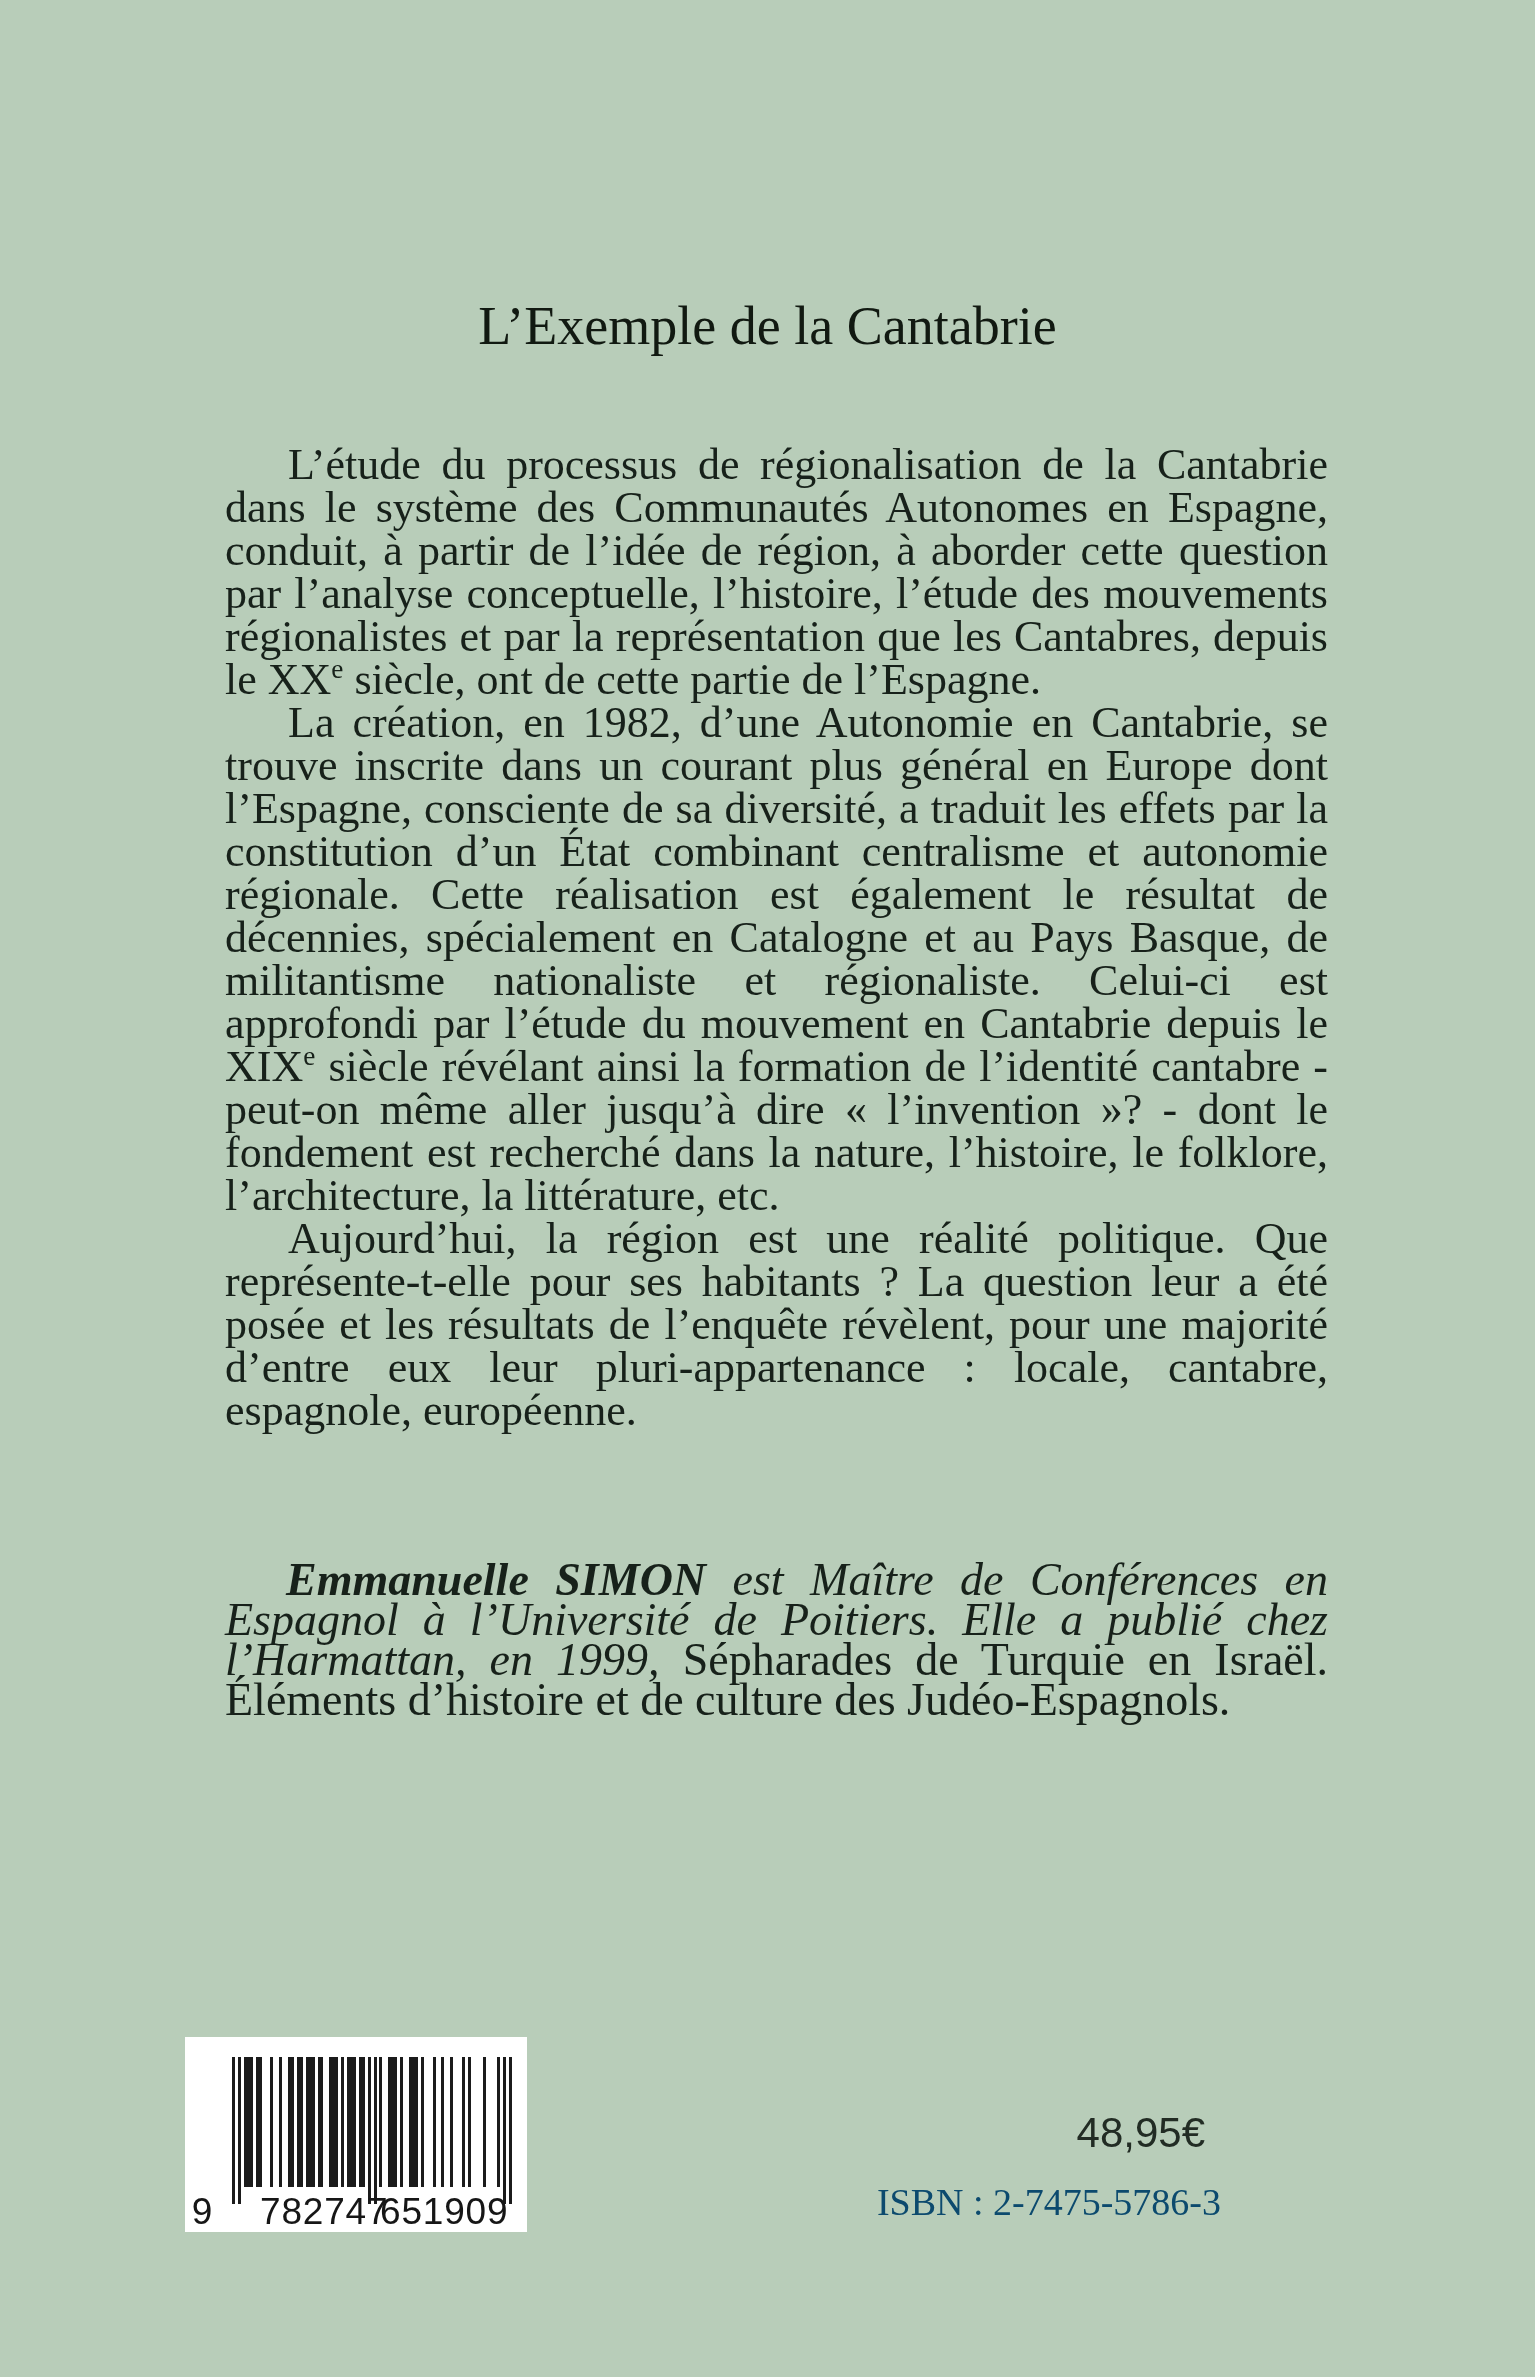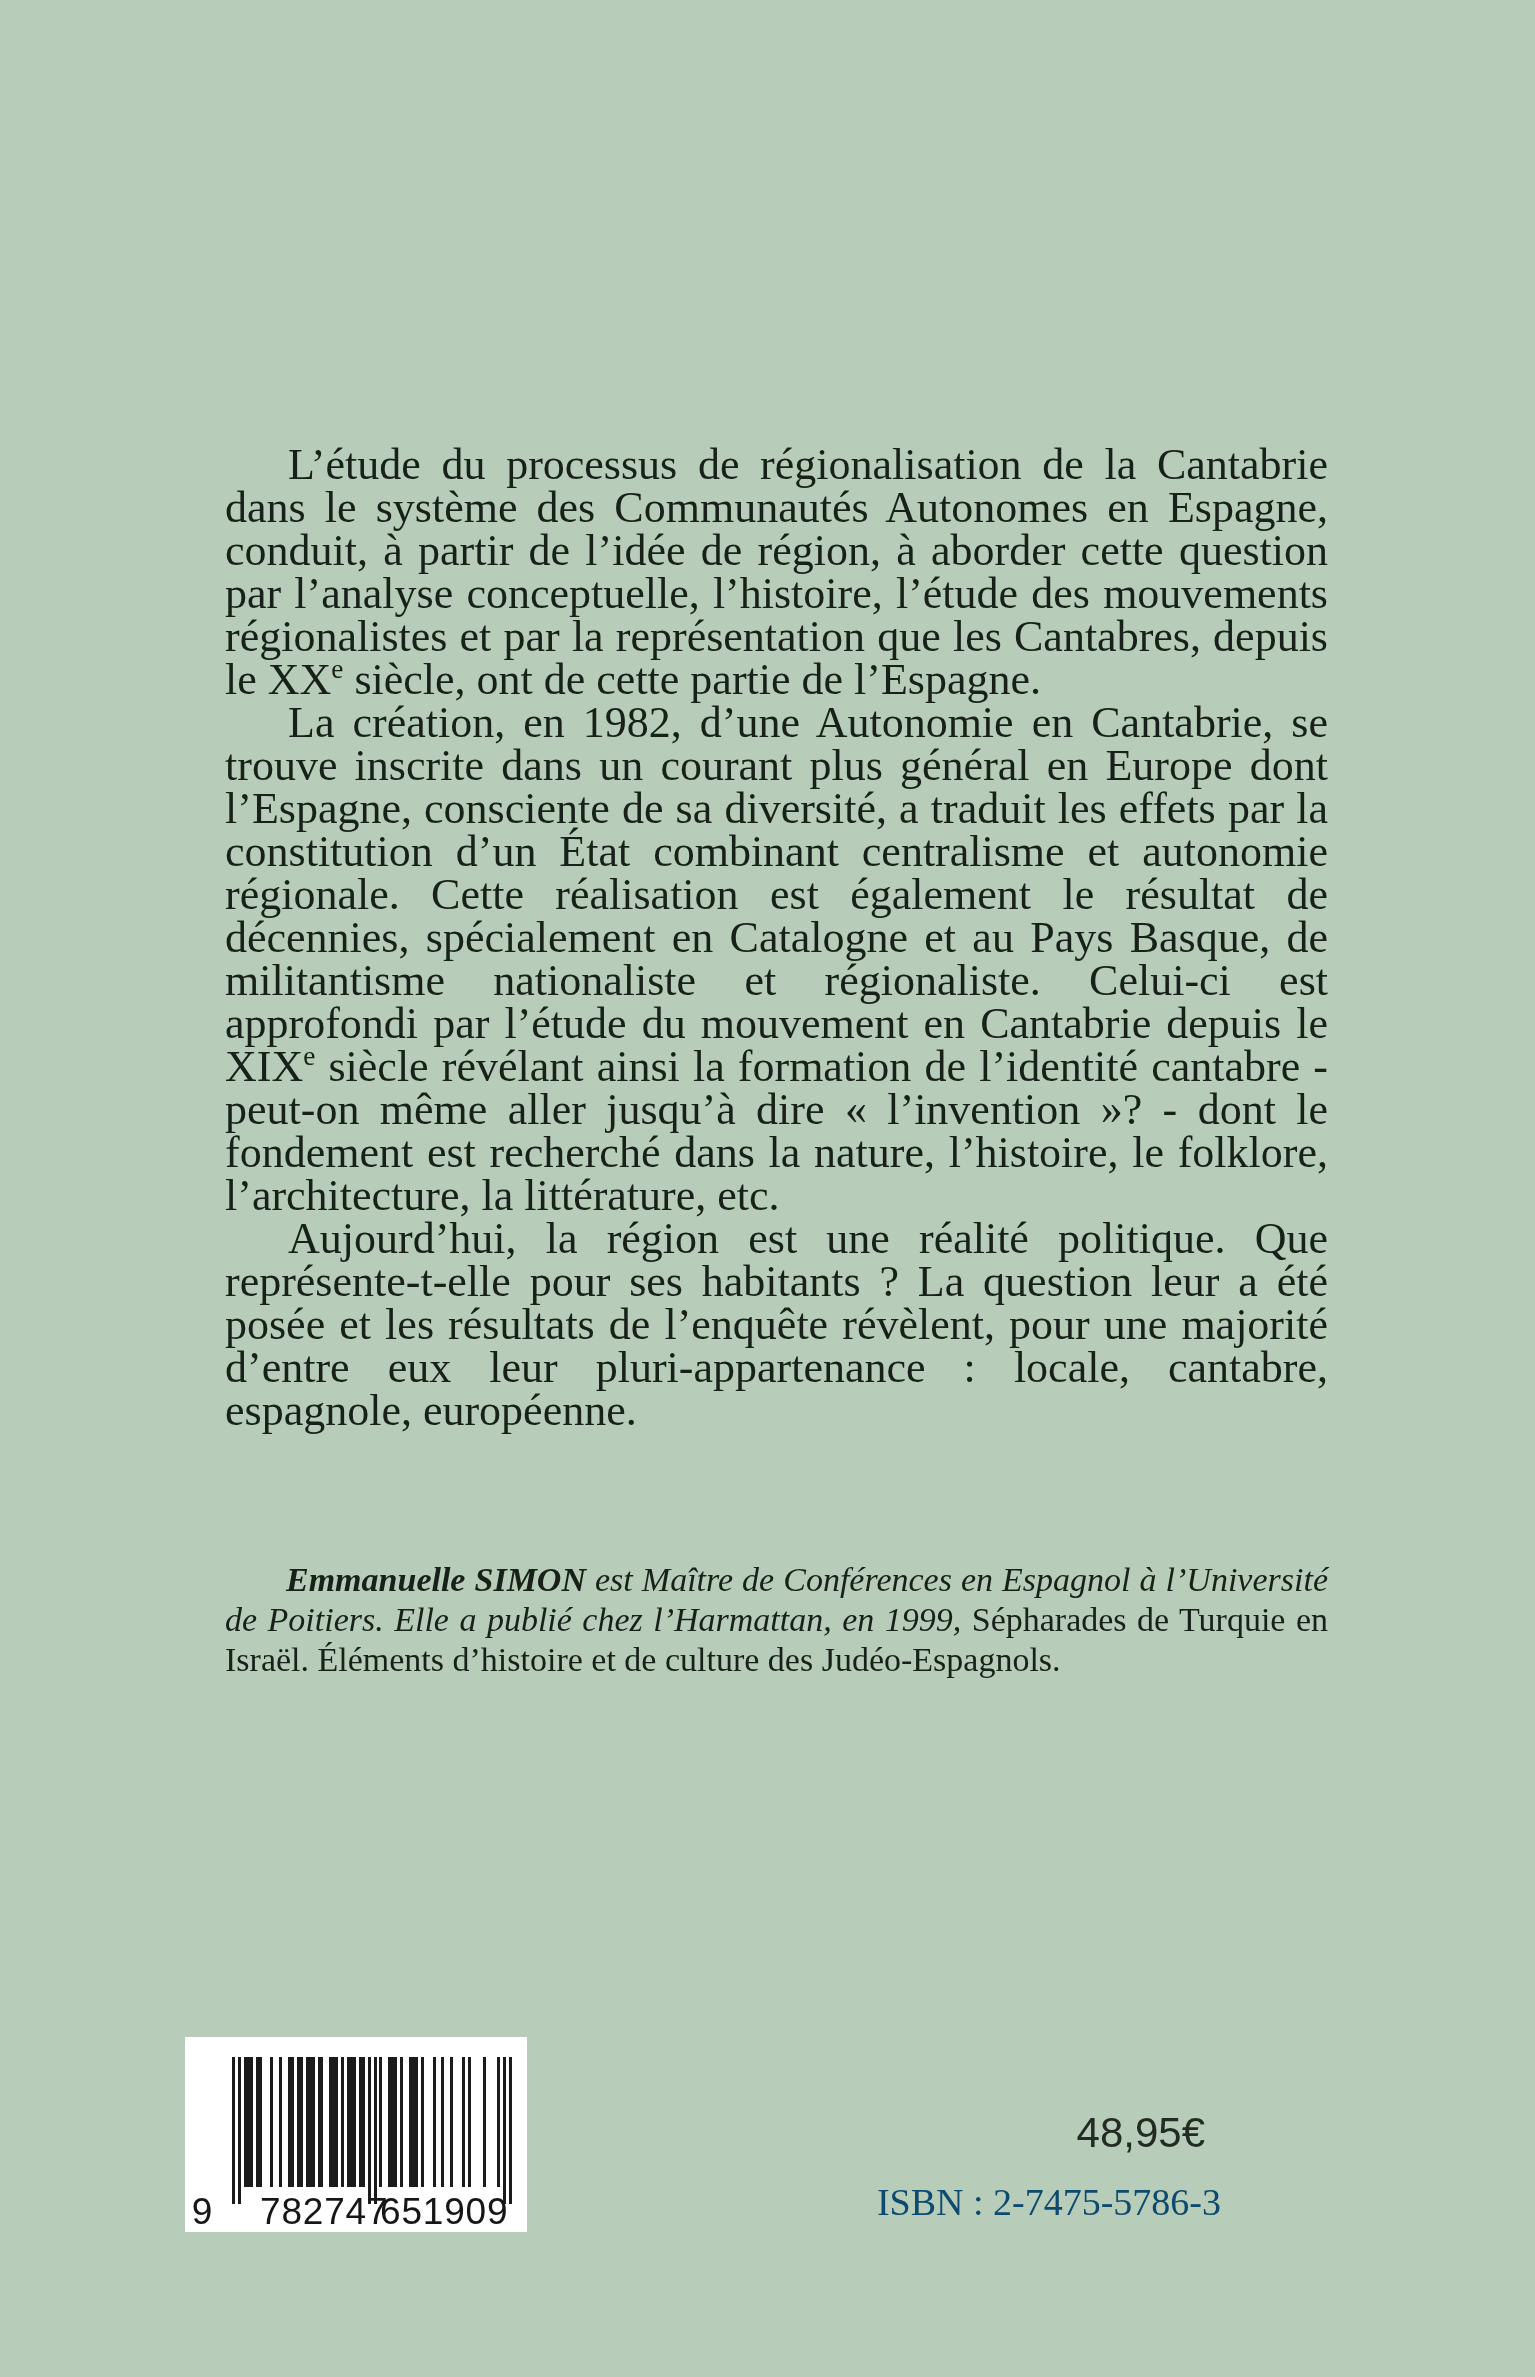--- a/index.html
+++ b/index.html
@@ -21,21 +21,21 @@
   }
   .synopsis{
     position:absolute;left:225px;top:443px;width:1103px;
     font-size:44px;line-height:43px;text-align:justify;
     color:#17211ory;color:#17211a;
   }
   .synopsis p{margin:0;text-indent:63px;}
   .synopsis sup, .bio sup{font-size:0.62em;line-height:0;vertical-align:super;}
   .bio{
     position:absolute;left:225px;top:1560px;width:1103px;
-    font-size:34px;line-height:40px;text-align:justify;
+    font-size:46px;line-height:40px;text-align:justify;
     color:#17211a;text-indent:61px;
   }
   .barcode-panel{
     position:absolute;left:185px;top:2037px;width:342px;height:195px;
     background:#ffffff;
   }
   .barcode-bars{
     position:absolute;left:47px;top:20px;width:280px;height:147px;
   }
   .barcode-digits span{
@@ -55,20 +55,21 @@
     position:absolute;top:2180px;right:314px;
     font-size:38px;color:#0c4a6e;white-space:nowrap;
   }
 </style>
 </head>
 <body>
 
 <div class="page">
 
 
+  <div class="book-subtitle">L’Exemple de la Cantabrie</div>
 
   <div class="synopsis">
     <p><span>L’étude du processus de régionalisation de la Cantabrie dans le système des Communautés Autonomes en Espagne, conduit, à partir de l’idée de région, à aborder cette question par l’analyse conceptuelle, l’histoire, l’étude des mouvements régionalistes et par la représentation que les Cantabres, depuis le XX</span><sup>e</sup><span> siècle, ont de cette partie de l’Espagne.</span></p>
     <p><span>La création, en 1982, d’une Autonomie en Cantabrie, se trouve inscrite dans un courant plus général en Europe dont l’Espagne, consciente de sa diversité, a traduit les effets par la constitution d’un État combinant centralisme et autonomie régionale. Cette réalisation est également le résultat de décennies, spécialement en Catalogne et au Pays Basque, de militantisme nationaliste et régionaliste. Celui-ci est approfondi par l’étude du mouvement en Cantabrie depuis le XIX</span><sup>e</sup><span> siècle révélant ainsi la formation de l’identité cantabre - peut-on même aller jusqu’à dire « l’invention »? - dont le fondement est recherché dans la nature, l’histoire, le folklore, l’architecture, la littérature, etc.</span></p>
     <p><span>Aujourd’hui, la région est une réalité politique. Que représente-t-elle pour ses habitants ? La question leur a été posée et les résultats de l’enquête révèlent, pour une majorité d’entre eux leur pluri-appartenance : locale, cantabre, espagnole, européenne.</span></p>
   </div>
 
   <div class="bio"><span style="font-weight: bold; font-style: italic;">Emmanuelle SIMON</span><span style="font-style: italic;"> est Maître de Conférences en Espagnol à l’Université de Poitiers. Elle a publié chez l’Harmattan, en 1999, </span><span>Sépharades de Turquie en Israël. Éléments d’histoire et de culture des Judéo-Espagnols.</span></div>
 
   <div class="barcode-panel">

